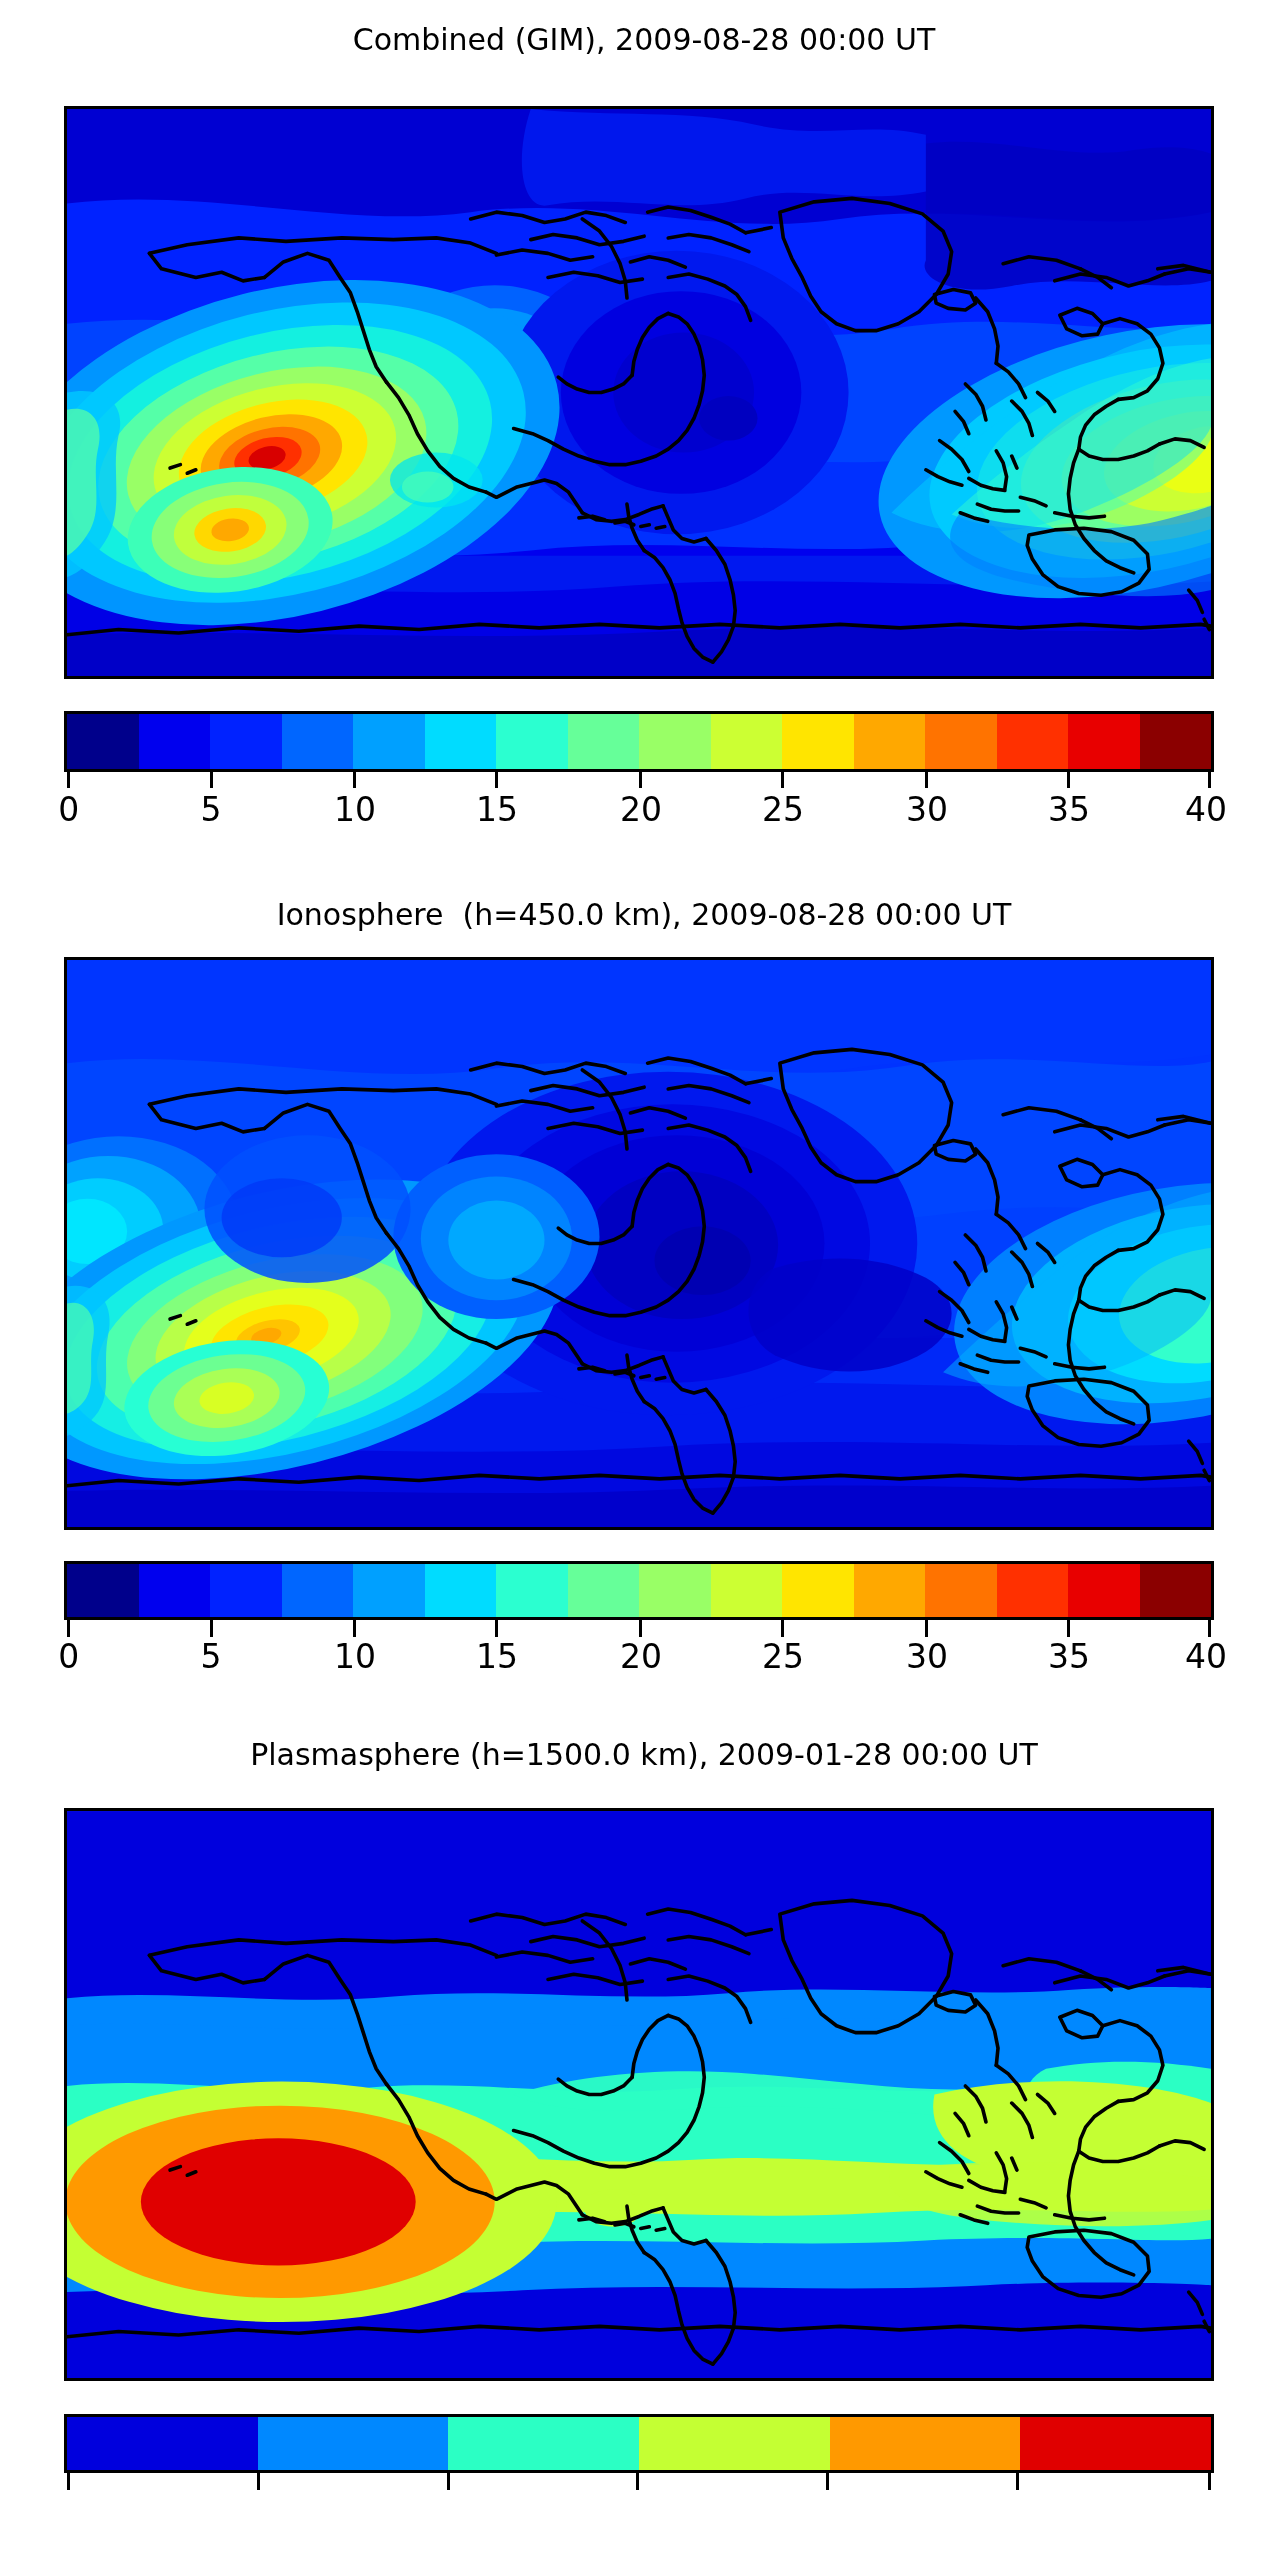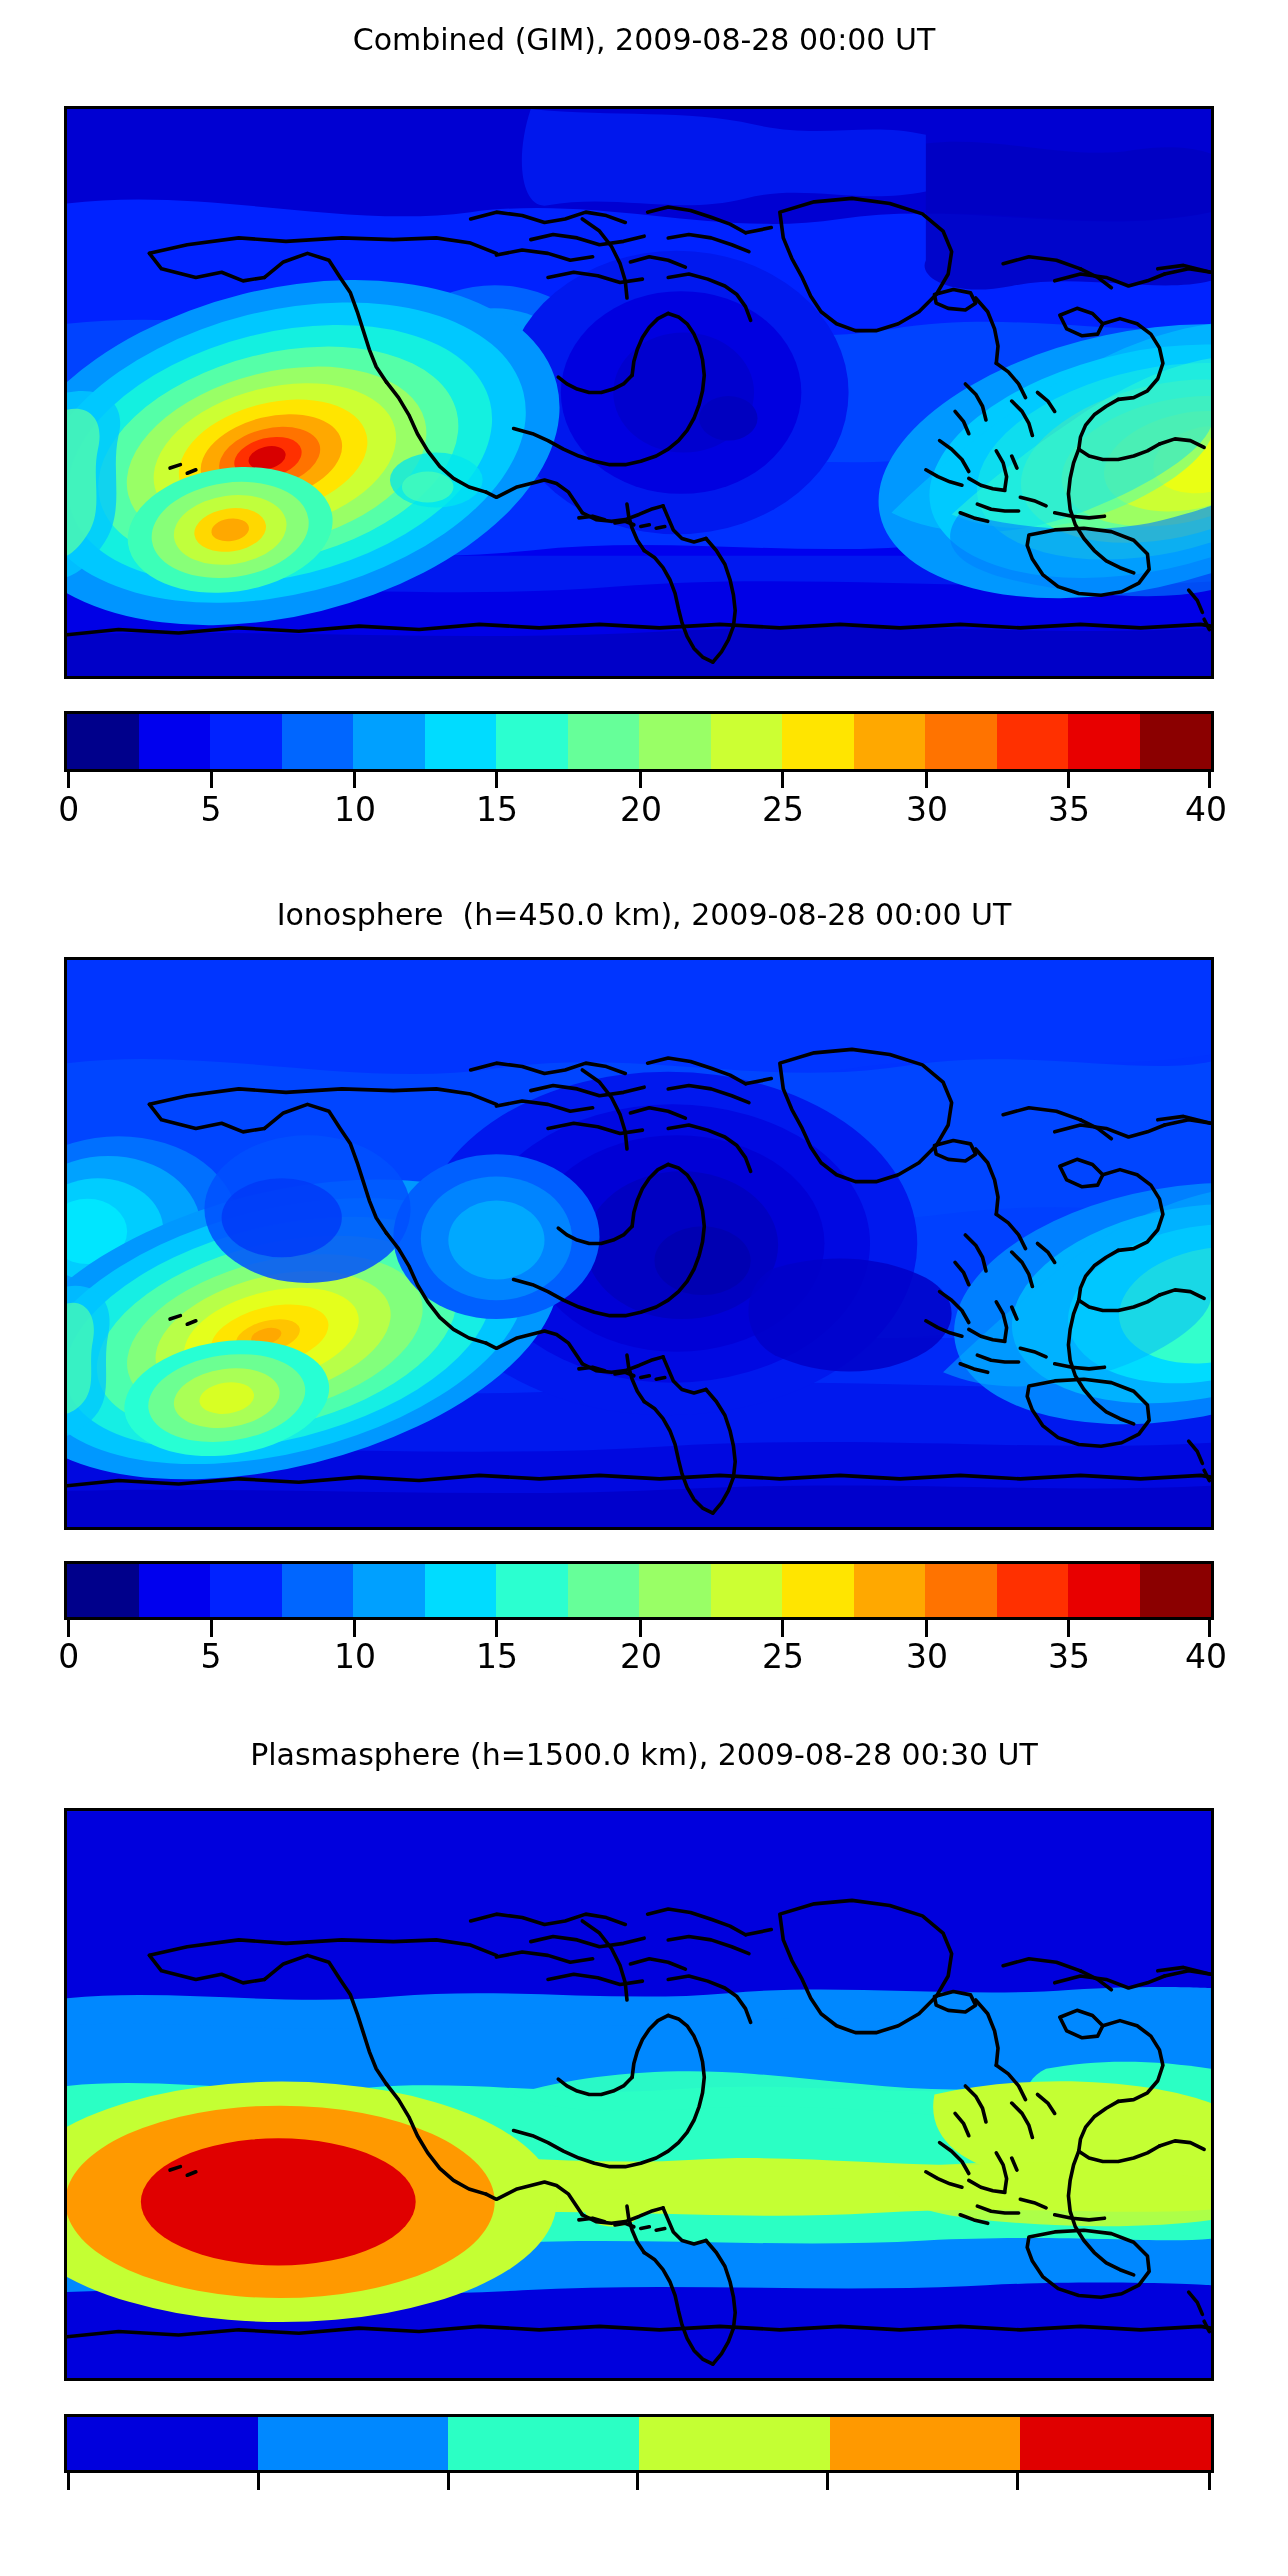--- a/index.html
+++ b/index.html
@@ -463,21 +463,21 @@
       <span class="tl" style="left:574px">20</span>
       <span class="tl" style="left:716px">25</span>
       <span class="tl" style="left:860px">30</span>
       <span class="tl" style="left:1002px">35</span>
       <span class="tl" style="left:1139px">40</span>
     </div>
   </div>
 
   <div class="panel" style="top:1717px;height:859px;">
 
-    <div class="ptitle" style="top:19px;">Plasmasphere (h=1500.0 km), 2009-08-28 00:30 UT</div>
+    <div class="ptitle" style="top:19px;">Plasmasphere (h=1500.0 km), 2009-01-28 00:00 UT</div>
 
     <div class="mapbox" style="left:64px;top:91px;width:1144px;height:567px;">
       <svg width="1144" height="567" viewBox="0 0 1332 660">
         <defs>
             <clipPath id="clip3">
               <rect x="0" y="0" width="1332" height="660"></rect>
             </clipPath>
           </defs>
         <g clip-path="url(#clip3)">
 

